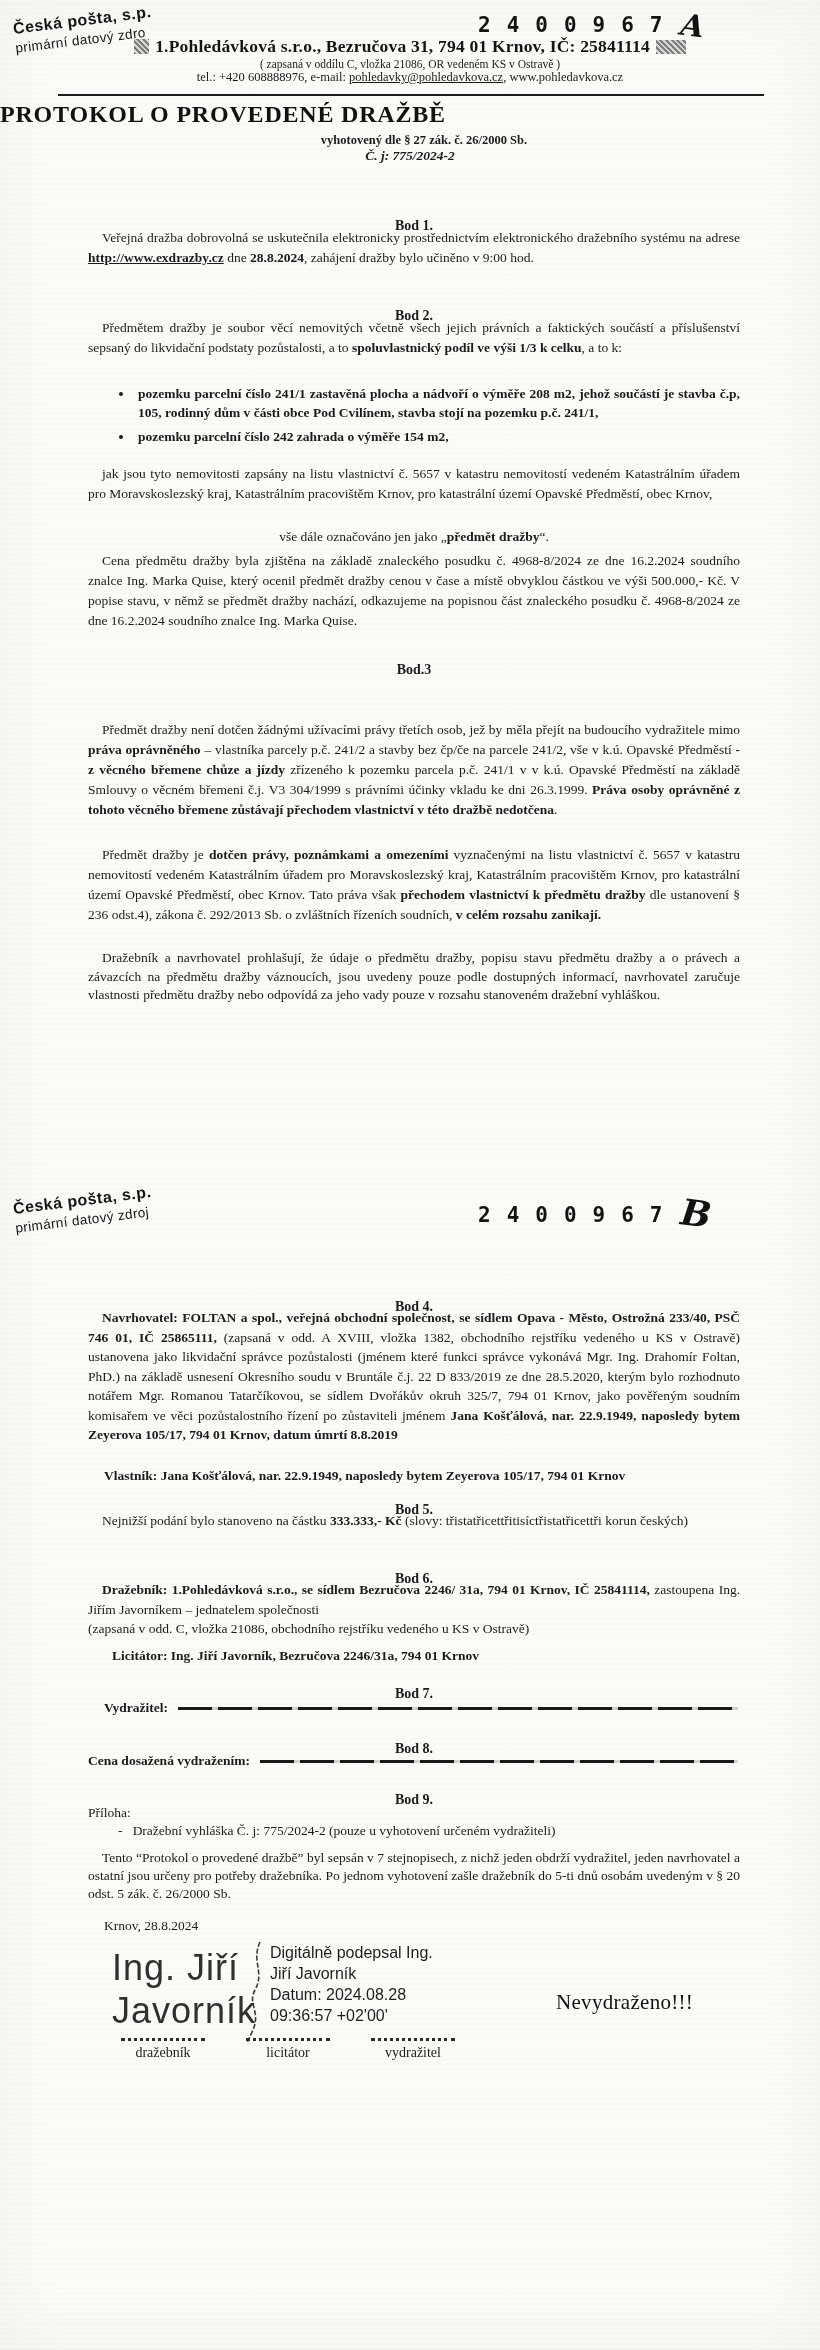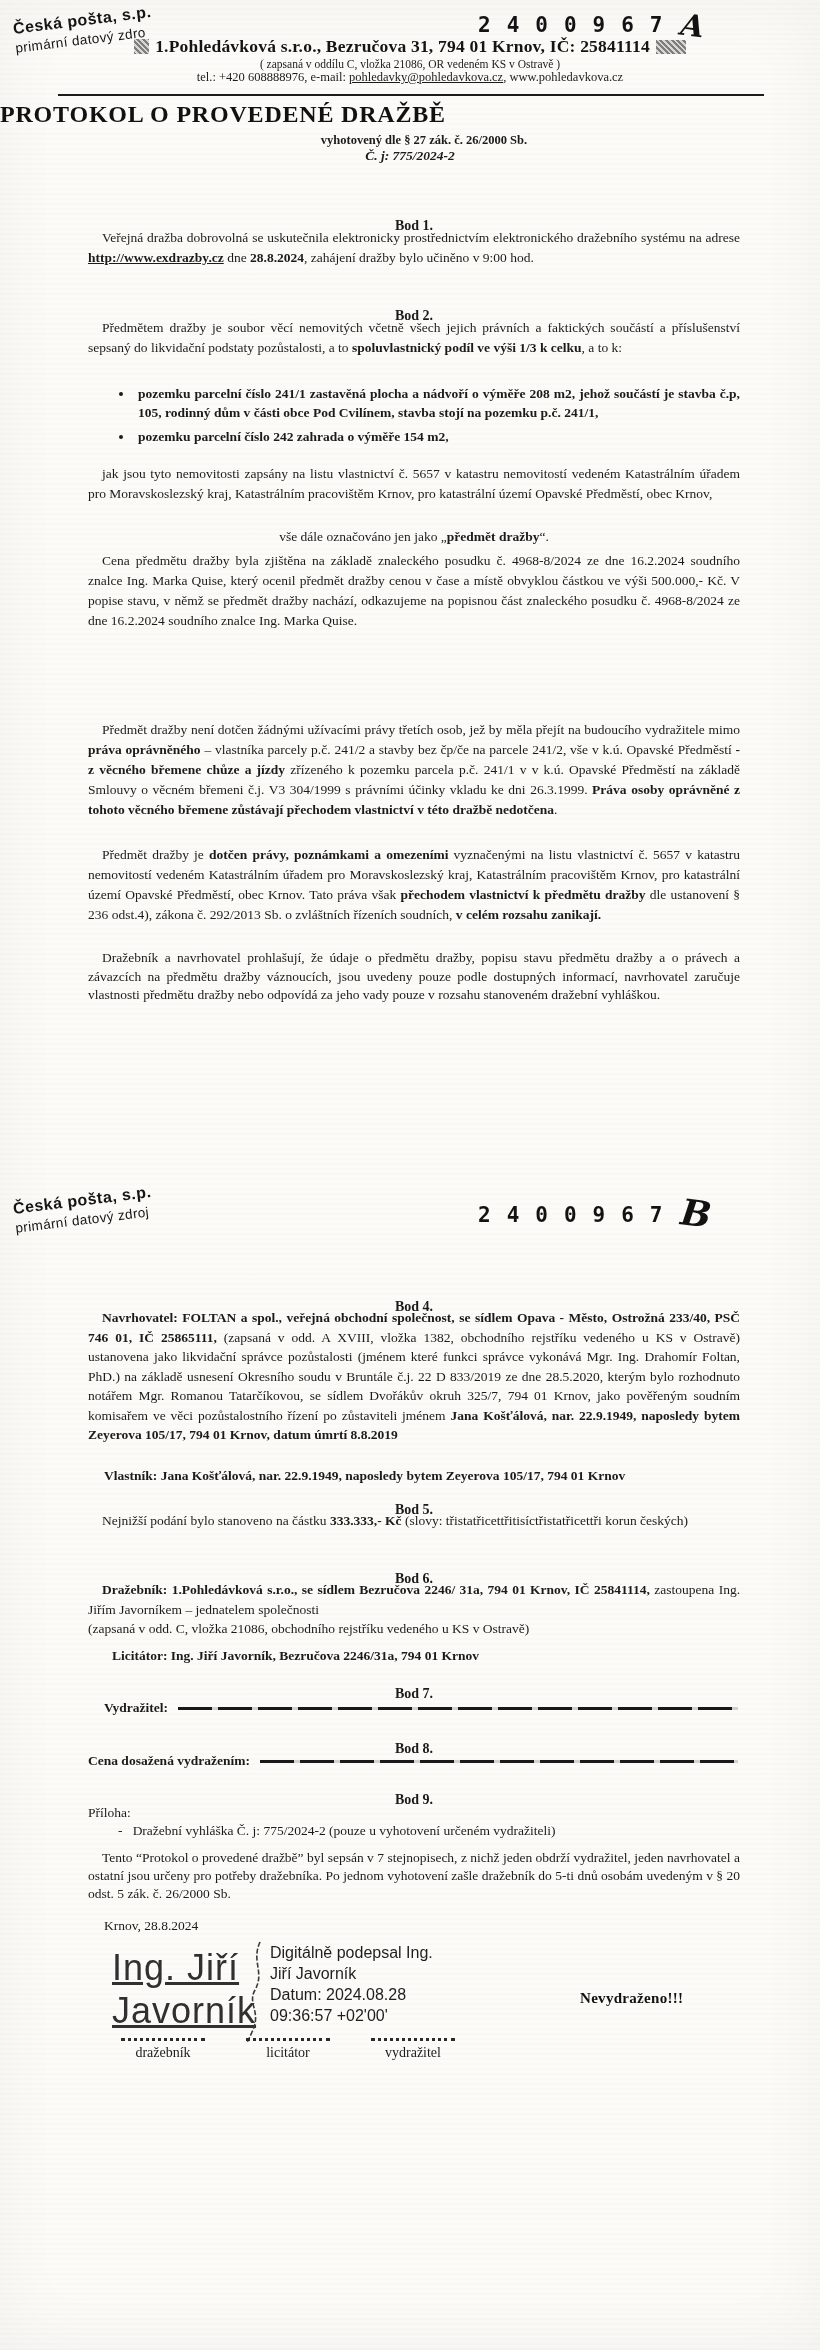--- a/index.html
+++ b/index.html
@@ -48,23 +48,23 @@
   ul.bullets li + li{margin-top:5px;}
 
   .rowline{display:flex;align-items:center;}
   .rowline .lbl{font-weight:bold;white-space:nowrap;margin-left:16px;}
   .fill{flex:1;height:3px;margin-left:10px;margin-right:2px;
     background:repeating-linear-gradient(90deg,#191919 0 34px,rgba(25,25,25,.18) 34px 40px);}
 
   .owner,.licit{font-weight:bold;}
 
   
-  .signame{font-family:"Liberation Sans",sans-serif;font-size:36px;line-height:43px;color:#303030;letter-spacing:1px;text-decoration:underline;}
+  .signame{font-family:"Liberation Sans",sans-serif;font-size:36px;line-height:43px;color:#303030;letter-spacing:1px;}
   .digital{font-family:"Liberation Sans",sans-serif;font-size:16px;line-height:21px;color:#1e1e1e;}
-  .notauct{font-weight:bold;font-size:15px;letter-spacing:.3px;color:#111;margin-left:24px;}
+  .notauct{font-weight:normal;font-size:21px;letter-spacing:.3px;color:#111;}
   .sigcol{position:absolute;width:84px;text-align:center;font-size:14px;}
   .dotline{border-top:3px dotted #2b2b2b;height:0;margin-bottom:4px;}
 </style>
 </head>
 <body>
 
 <div class="sheet">
 
   <div class="abs postal" style="left:12px;top:20px">
     <div class="l1">Česká pošta, s.p.</div>
@@ -98,20 +98,21 @@
       <li>pozemku parcelní číslo 242 zahrada o výměře 154 m2,</li>
     </ul>
   </div>
 
   <div class="blk ind" style="top:464px">jak jsou tyto nemovitosti zapsány na listu vlastnictví č. 5657 v katastru nemovitostí vedeném Katastrálním úřadem pro Moravskoslezský kraj, Katastrálním pracovištěm Krnov, pro katastrální území Opavské Předměstí, obec Krnov,</div>
 
   <div class="blk" style="top:527px;text-align:center"><span>vše dále označováno jen jako „</span><b>předmět dražby</b><span>“.</span></div>
 
   <div class="blk ind" style="top:551px">Cena předmětu dražby byla zjištěna na základě znaleckého posudku č. 4968-8/2024 ze dne 16.2.2024 soudního znalce Ing. Marka Quise, který ocenil předmět dražby cenou v čase a místě obvyklou částkou ve výši 500.000,- Kč. V popise stavu, v němž se předmět dražby nachází, odkazujeme na popisnou část znaleckého posudku č. 4968-8/2024 ze dne 16.2.2024 soudního znalce Ing. Marka Quise.</div>
 
+  <div class="bodh" style="top:654px">Bod.3</div>
 
   <div class="blk ind" style="top:720px"><span>Předmět dražby není dotčen žádnými užívacími právy třetích osob, jež by měla přejít na budoucího vydražitele mimo </span><b>práva oprávněného</b><span> – vlastníka parcely p.č. 241/2 a stavby bez čp/če na parcele 241/2, vše v k.ú. Opavské Předměstí </span><b>- z věcného břemene chůze a jízdy</b><span> zřízeného k pozemku parcela p.č. 241/1 v v k.ú. Opavské Předměstí na základě Smlouvy o věcném břemeni č.j. V3 304/1999 s právními účinky vkladu ke dni 26.3.1999. </span><b>Práva osoby oprávněné z tohoto věcného břemene zůstávají přechodem vlastnictví v této dražbě nedotčena</b><span>.</span></div>
 
   <div class="blk ind" style="top:845px"><span>Předmět dražby je </span><b>dotčen právy, poznámkami a omezeními</b><span> vyznačenými na listu vlastnictví č. 5657 v katastru nemovitostí vedeném Katastrálním úřadem pro Moravskoslezský kraj, Katastrálním pracovištěm Krnov, pro katastrální území Opavské Předměstí, obec Krnov. Tato práva však </span><b>přechodem vlastnictví k předmětu dražby</b><span> dle ustanovení § 236 odst.4), zákona č. 292/2013 Sb. o zvláštních řízeních soudních, </span><b>v celém rozsahu zanikají.</b></div>
 
   <div class="blk ind" style="top:949px;line-height:18.5px">Dražebník a navrhovatel prohlašují, že údaje o předmětu dražby, popisu stavu předmětu dražby a o právech a závazcích na předmětu dražby váznoucích, jsou uvedeny pouze podle dostupných informací, navrhovatel zaručuje vlastnosti předmětu dražby nebo odpovídá za jeho vady pouze v rozsahu stanoveném dražební vyhláškou.</div>
 
   <div class="abs postal" style="left:12px;top:1200px">
     <div class="l1">Česká pošta, s.p.</div>
     <div class="l2">primární datový zdroj</div>

